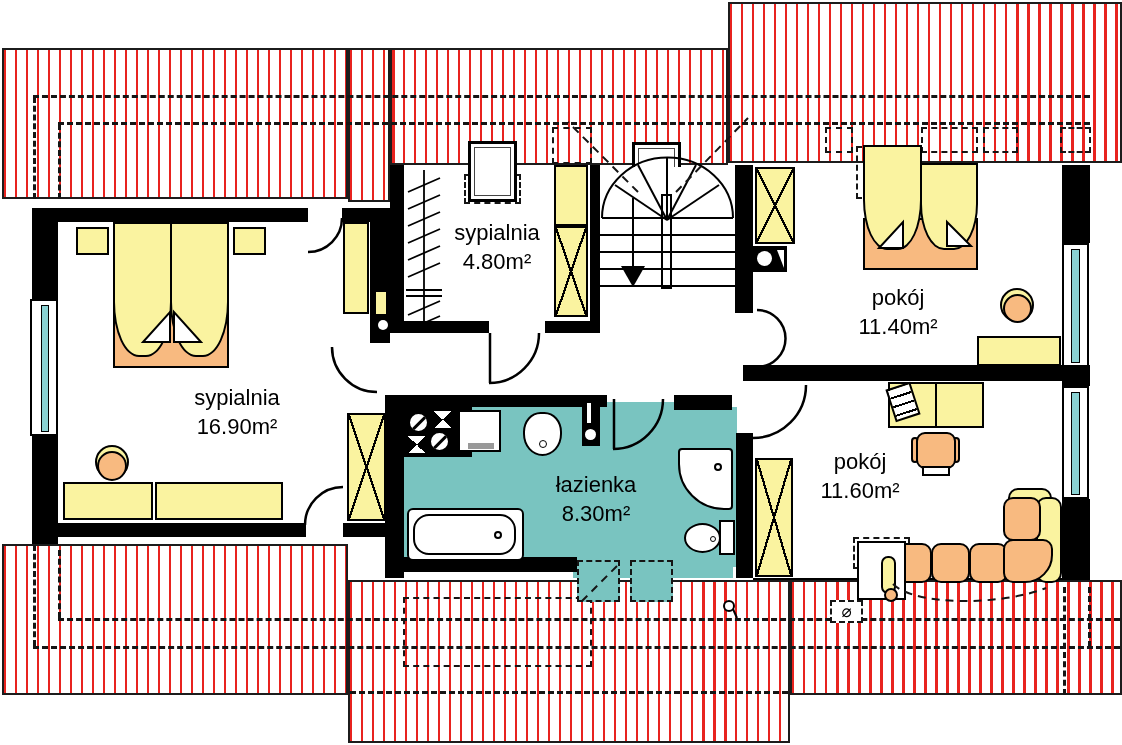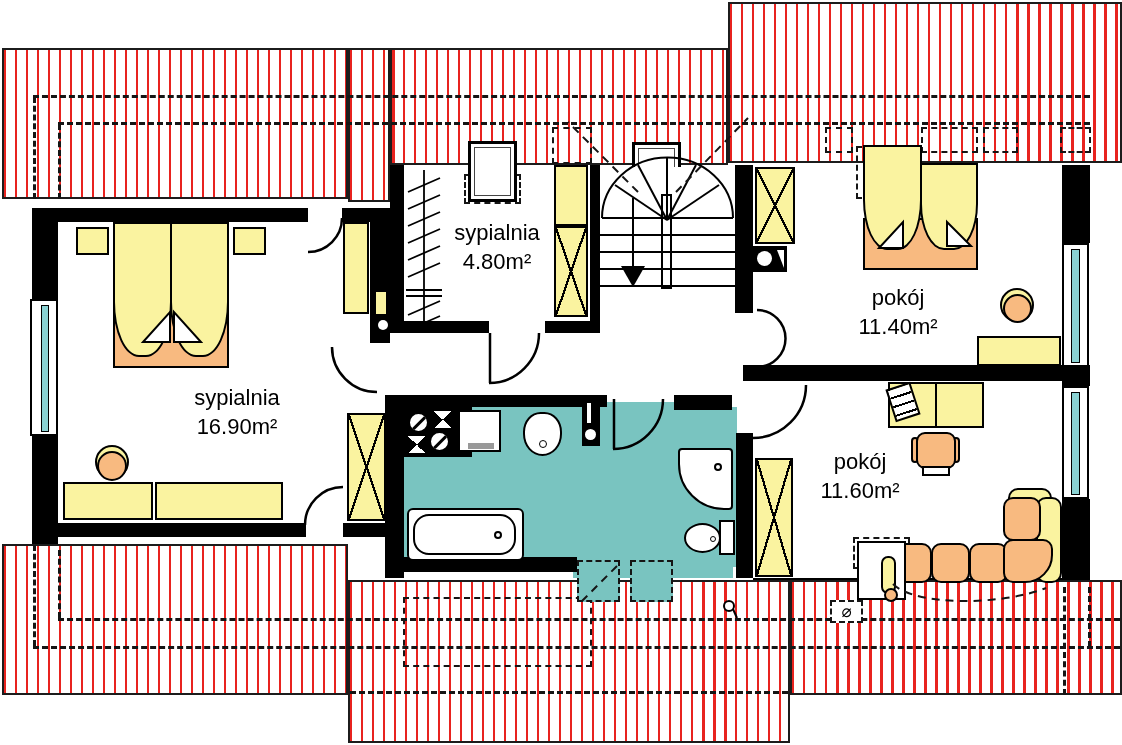--- a/index.html
+++ b/index.html
@@ -264,18 +264,22 @@
     <div>16.90m²</div>
   </div>
   <div class="a lbl" style="left:497px;top:218px">
     <div>sypialnia</div>
     <div>4.80m²</div>
   </div>
   <div class="a lbl" style="left:898px;top:283px">
     <div>pokój</div>
     <div>11.40m²</div>
   </div>
+  <div class="a lbl" style="left:596px;top:470px">
+    <div>łazienka</div>
+    <div>8.30m²</div>
+  </div>
   <div class="a lbl" style="left:860px;top:447px">
     <div>pokój</div>
     <div>11.60m²</div>
   </div>
 
 </div>
 
 </body></html>

